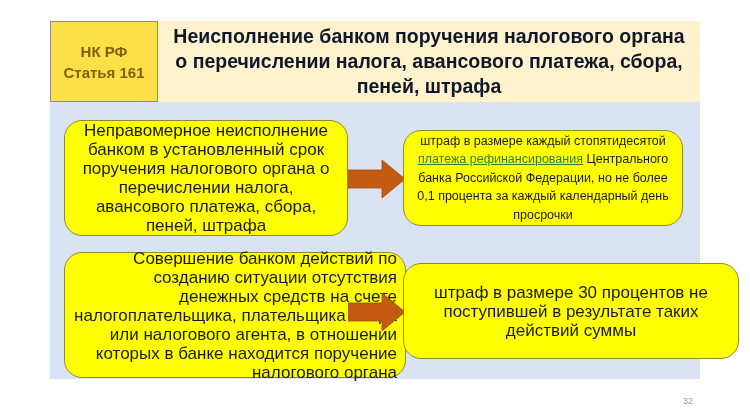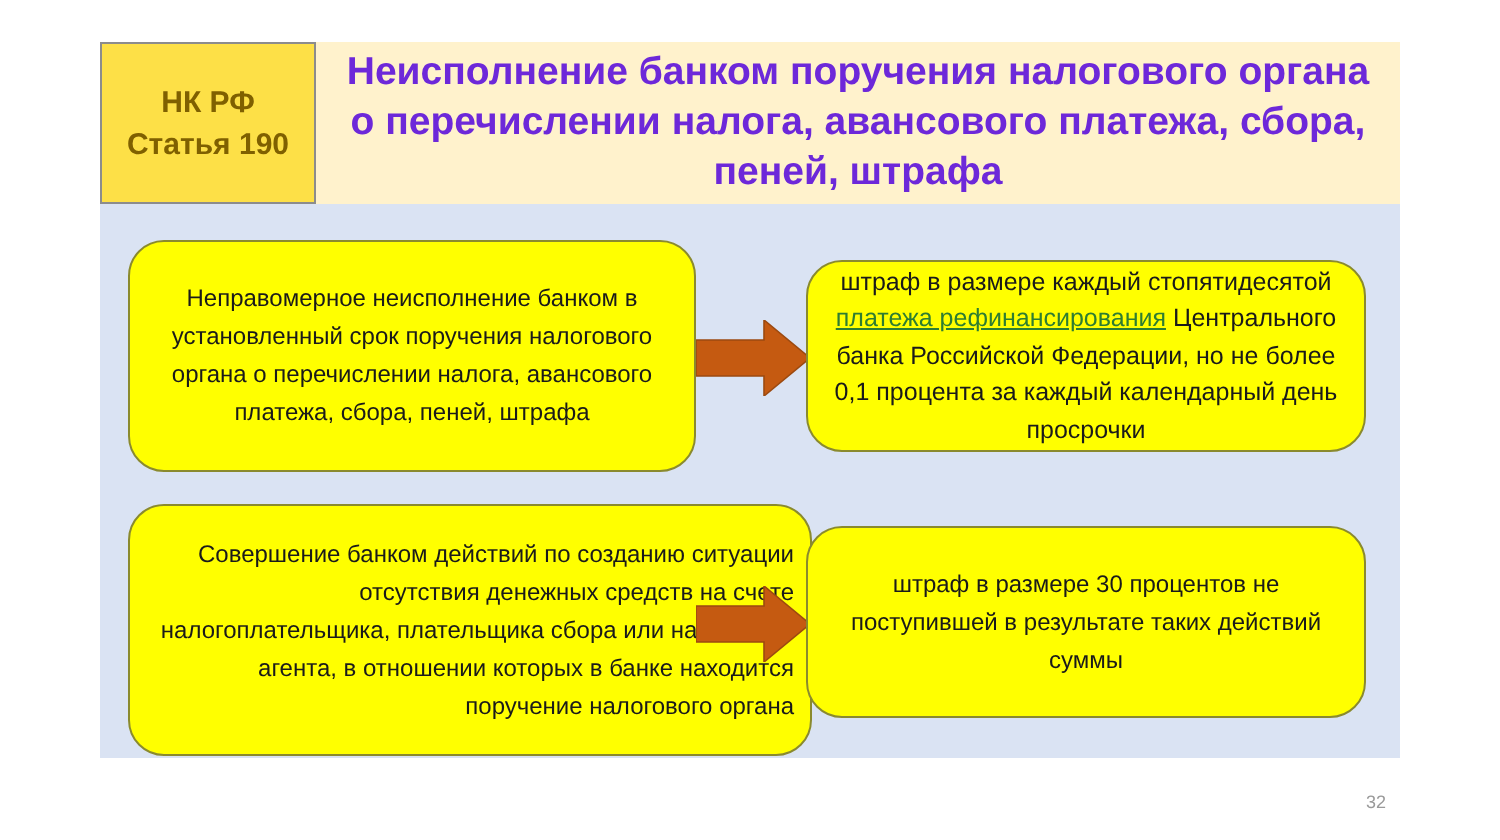--- a/index.html
+++ b/index.html
@@ -6,38 +6,38 @@
   body { width:750px; height:420px; background:#ffffff; position:relative; overflow:hidden;
          font-family:"Liberation Sans", "DejaVu Sans", sans-serif; }
   .slide { position:absolute; left:0; top:0; width:750px; height:420px; }
   .article-box { position:absolute; left:50px; top:21px; width:108px; height:81px;
     background:#fde047; border:1px solid #8c8c8c; box-sizing:border-box;
     display:flex; flex-direction:column; align-items:center; justify-content:center;
     color:#7F6000; font-weight:bold; font-size:15px; line-height:21px; text-align:center; }
   .title-box { position:absolute; left:158px; top:21px; width:542px; height:81px;
     background:#FFF2CC; display:flex; align-items:center; justify-content:center;
     box-sizing:border-box; padding:0 6px; }
-  .title-text { color:#6d28d9; font-weight:bold; font-size:19.5px; line-height:25px; text-align:center; margin:4px; }
+  .title-text { color:#0f172a; font-weight:bold; font-size:19.5px; line-height:25px; text-align:center; margin:4px; }
   .body-area { position:absolute; left:50px; top:102px; width:650px; height:277px; background:#DAE3F3; }
   .ybox { position:absolute; background:#FFFF00; border:1px solid #8a8a2e; border-radius:18px;
     box-sizing:border-box; display:flex; align-items:center; justify-content:center;
-    text-align:center; color:#1a1a1a; font-size:12px; line-height:19px; padding:0 8px; }
+    text-align:center; color:#1a1a1a; font-size:17px; line-height:19px; padding:0 8px; }
   .ybox p { margin:0; }
   .link { color:#2E7D32; text-decoration:underline; }
   .arrow { position:absolute; }
   .page-num { position:absolute; left:683px; top:396px; font-size:9px; color:#9a9a9a; }
 </style>
 </head>
 <body>
 
 <div class="slide">
 
   <div class="article-box">
     <span>НК РФ</span>
-    <span>Статья 190</span>
+    <span>Статья 161</span>
   </div>
 
   <div class="title-box">
     <h1 class="title-text">Неисполнение банком поручения налогового органа о перечислении налога, авансового платежа, сбора, пеней, штрафа</h1>
   </div>
 
   <div class="body-area"></div>
 
   <div class="ybox" style="left:64px; top:120px; width:284px; height:116px;">
     <p>Неправомерное неисполнение банком в установленный срок поручения налогового органа о перечислении налога, авансового платежа, сбора, пеней, штрафа</p>
@@ -56,18 +56,18 @@
   </div>
 
   <div class="ybox" style="left:64px; top:252px; width:342px; height:126px;text-align:right;">
     <p>Совершение банком действий по созданию ситуации отсутствия денежных средств на счете налогоплательщика, плательщика сбора или налогового агента, в отношении которых в банке находится поручение налогового органа</p>
   </div>
 
   <svg class="arrow" style="left:348px; top:293px;" width="58" height="38" viewBox="0 0 58 38">
     <polygon points="0,10 34,10 34,0 57,19 34,38 34,28 0,28" fill="#C55A11" stroke="#9c4a10" stroke-width="0.8"></polygon>
   </svg>
 
-  <div class="ybox" style="left:403px; top:263px; width:280px; height:96px;">
+  <div class="ybox" style="left:403px; top:263px; width:336px; height:96px;">
     <p>штраф в размере 30 процентов не поступившей в результате таких действий суммы</p>
   </div>
 
   <div class="page-num">32</div>
 </div>
 
 </body></html>

